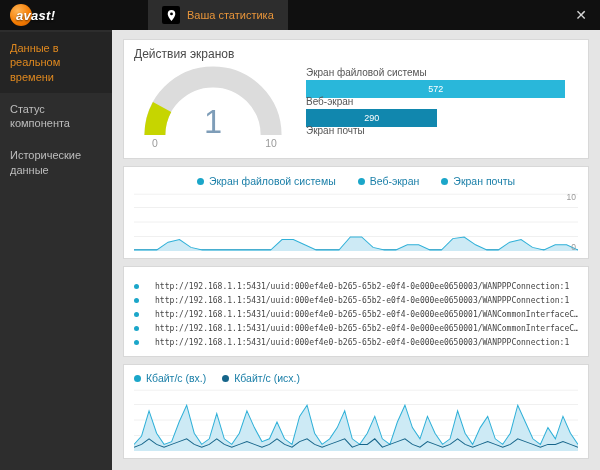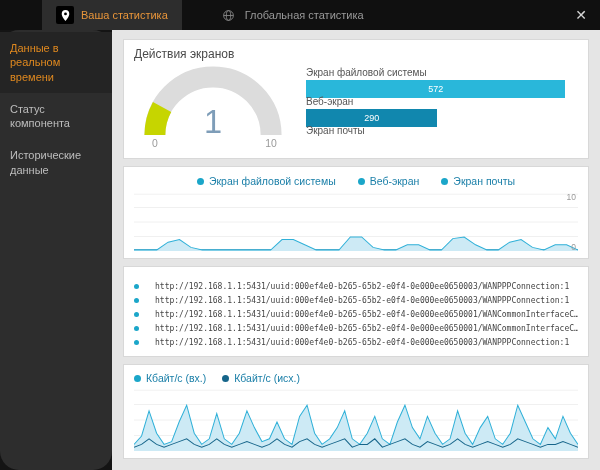--- a/index.html
+++ b/index.html
@@ -7,32 +7,32 @@
   .window { width:600px; height:470px; background:#141414; overflow:hidden; display:flex; flex-direction:column; }
 
   
   .titlebar { height:30px; background:#101010; display:flex; align-items:stretch; flex:0 0 30px; }
   .logo { display:flex; align-items:center; padding-left:10px; width:130px; position:relative; }
   .logo-ball { width:22px; height:22px; border-radius:50%;
     background:radial-gradient(circle at 35% 30%, #ffb454, #f47a00 60%, #c85b00); flex:0 0 22px; }
   .logo-text { color:#fff; font-weight:bold; font-style:italic; font-size:13px; margin-left:-16px;
     text-shadow:0 1px 2px rgba(0,0,0,.6); letter-spacing:.3px; }
   .tabs { display:flex; margin-left:18px; }
-  .tab { display:flex; align-items:center; gap:7px; padding:4px 14px; font-size:11px; color:#9a9a9a; cursor:pointer;margin-left:24px; }
+  .tab { display:flex; align-items:center; gap:7px; padding:4px 14px; font-size:11px; color:#9a9a9a; cursor:pointer; }
   .tab.active { background:#2d2d2d; color:#e8953a; }
   .tab-icon { width:18px; height:18px; display:flex; align-items:center; justify-content:center;
     background:#000; border-radius:2px; }
   .tab-icon.flat { background:transparent; }
   .tab-icon svg { width:13px; height:13px; }
   .close-btn { margin-left:auto; width:38px; display:flex; align-items:center; justify-content:center;
     color:#d6d6d6; font-size:14px; cursor:pointer; }
 
   
   .app-body { display:flex; flex:1; min-height:0; }
-  .sidebar { width:112px; background:#2d2d2d; padding-top:2px; flex:0 0 112px;border-radius:19px; }
+  .sidebar { width:112px; background:#2d2d2d; padding-top:2px; flex:0 0 112px; }
   .side-item { padding:9px 10px; font-size:11px; color:#bdbdbd; line-height:1.3; cursor:pointer; }
   .side-item.active { color:#e0891f; background:#242424; }
 
   .main { flex:1; background:#e5e5e5; padding:9px 11px; display:flex; flex-direction:column; gap:7px; min-width:0; }
   .card { background:#fff; border:1px solid #d8d8d8; padding:7px 10px; }
   .card-title { font-size:12px; font-weight:normal; color:#4a4a4a; }
 
   
   .sa-body { display:flex; gap:14px; align-items:flex-start; margin-top:2px; }
   .gauge-wrap { flex:0 0 158px; display:flex; justify-content:center; }
@@ -61,38 +61,32 @@
   
   .net-header { display:flex; align-items:center; justify-content:space-between; padding-bottom:5px; }
   .net-legend { display:flex; gap:16px; font-size:10.5px; color:#1a7fa8; }
 </style>
 </head>
 <body>
 
 <div class="window">
 
   <header class="titlebar">
+    <div class="logo">
+      <span class="logo-ball"></span>
+      <span class="logo-text">avast!</span>
+    </div>
     <nav class="tabs">
       <div class="tab active">
         <span class="tab-icon">
           <svg viewBox="0 0 24 24">
               <path d="M12 2a7 7 0 0 0-7 7c0 5 7 13 7 13s7-8 7-13a7 7 0 0 0-7-7zm0 9.6A2.6 2.6 0 1 1 12 6.4a2.6 2.6 0 0 1 0 5.2z" fill="#ffffff"></path>
             </svg>
         </span>
         <span>Ваша статистика</span>
-      </div>
-      <div class="tab">
-        <span class="tab-icon flat">
-          <svg viewBox="0 0 24 24" fill="none" stroke="#8a8a8a" stroke-width="1.6">
-            <circle cx="12" cy="12" r="9"></circle>
-              <ellipse cx="12" cy="12" rx="4" ry="9"></ellipse>
-              <path d="M3 12h18"></path>
-          </svg>
-        </span>
-        <span>Глобальная статистика</span>
       </div>
     </nav>
     <div class="close-btn">✕</div>
   </header>
 
   <div class="app-body">
     <aside class="sidebar">
       <div class="side-item active">Данные в реальном времени</div>
       <div class="side-item">Статус компонента</div>
       <div class="side-item">Исторические данные</div>

